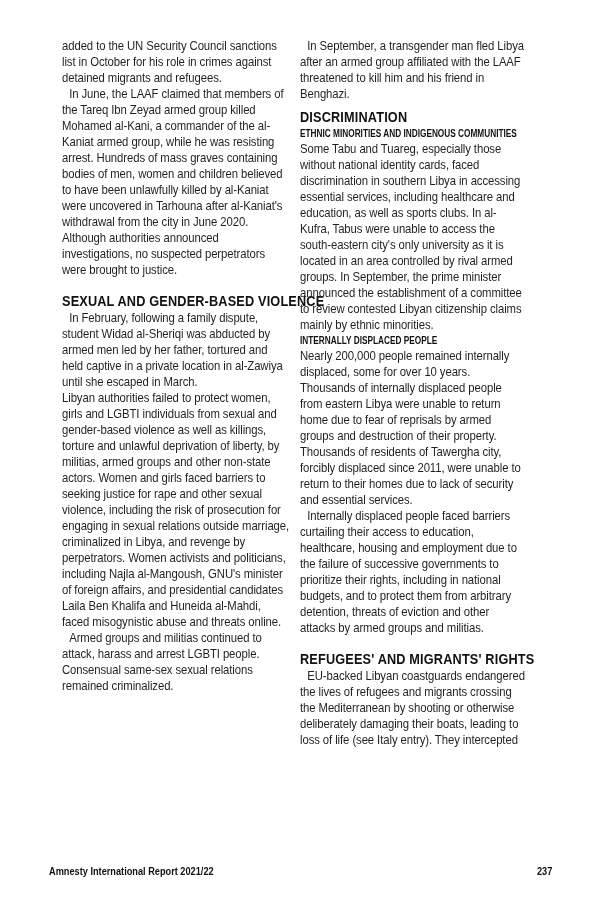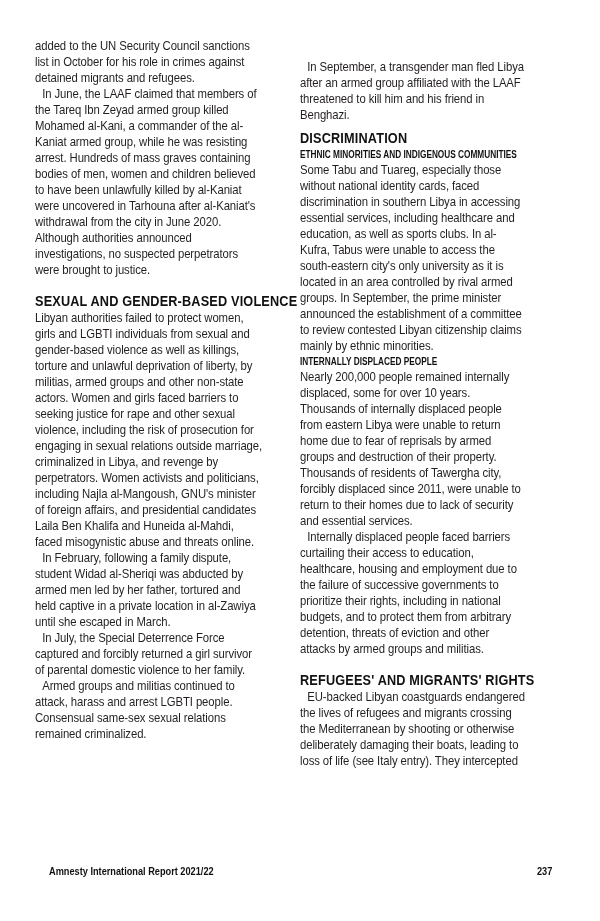--- a/index.html
+++ b/index.html
@@ -1,19 +1,19 @@
 <!DOCTYPE html>
 <html><head>
 <meta charset="utf-8">
 <style>
   html, body { margin:0; padding:0; background:#ffffff; }
   body { width:600px; height:921px; position:relative; overflow:hidden; color:#231f20; }
   .col { position:absolute; top:38px; }
-  .col-left { left:35px; width:240px; }
-  .col-right { left:300px; width:260px;margin-top:21px; }
+  .col-left { left:62px; width:240px; }
+  .col-right { left:300px; width:260px; }
   .line {
     font-family: "Liberation Sans", sans-serif;
     font-size: 12.6px;
     line-height: 16px;
     height: 16px;
     white-space: nowrap;
     transform-origin: left center;
     transform: scaleX(0.9);
     letter-spacing: -0.1px;
   }
@@ -78,47 +78,42 @@
     <div class="line">withdrawal from the city in June 2020.</div>
     <div class="line">Although authorities announced</div>
     <div class="line">investigations, no suspected perpetrators</div>
     <div class="line">were brought to justice.</div>
   </div>
 
   <div class="gap-s"></div>
   <div>
     <div class="h2">SEXUAL AND GENDER-BASED VIOLENCE</div>
     <div>
+      <div class="line indent">In February, following a family dispute,</div>
+      <div class="line">student Widad al-Sheriqi was abducted by</div>
+      <div class="line">armed men led by her father, tortured and</div>
+      <div class="line">held captive in a private location in al-Zawiya</div>
+      <div class="line">until she escaped in March.</div>
+    </div>
+    <div>
       <div class="line">Libyan authorities failed to protect women,</div>
       <div class="line">girls and LGBTI individuals from sexual and</div>
       <div class="line">gender-based violence as well as killings,</div>
       <div class="line">torture and unlawful deprivation of liberty, by</div>
       <div class="line">militias, armed groups and other non-state</div>
       <div class="line">actors. Women and girls faced barriers to</div>
       <div class="line">seeking justice for rape and other sexual</div>
       <div class="line">violence, including the risk of prosecution for</div>
       <div class="line">engaging in sexual relations outside marriage,</div>
       <div class="line">criminalized in Libya, and revenge by</div>
       <div class="line">perpetrators. Women activists and politicians,</div>
       <div class="line">including Najla al-Mangoush, GNU's minister</div>
       <div class="line">of foreign affairs, and presidential candidates</div>
       <div class="line">Laila Ben Khalifa and Huneida al-Mahdi,</div>
       <div class="line">faced misogynistic abuse and threats online.</div>
-    </div>
-    <div>
-      <div class="line indent">In February, following a family dispute,</div>
-      <div class="line">student Widad al-Sheriqi was abducted by</div>
-      <div class="line">armed men led by her father, tortured and</div>
-      <div class="line">held captive in a private location in al-Zawiya</div>
-      <div class="line">until she escaped in March.</div>
-    </div>
-    <div>
-      <div class="line indent">In July, the Special Deterrence Force</div>
-      <div class="line">captured and forcibly returned a girl survivor</div>
-      <div class="line">of parental domestic violence to her family.</div>
     </div>
     <div>
       <div class="line indent">Armed groups and militias continued to</div>
       <div class="line">attack, harass and arrest LGBTI people.</div>
       <div class="line">Consensual same-sex sexual relations</div>
       <div class="line">remained criminalized.</div>
     </div>
   </div>
 </div>
 

